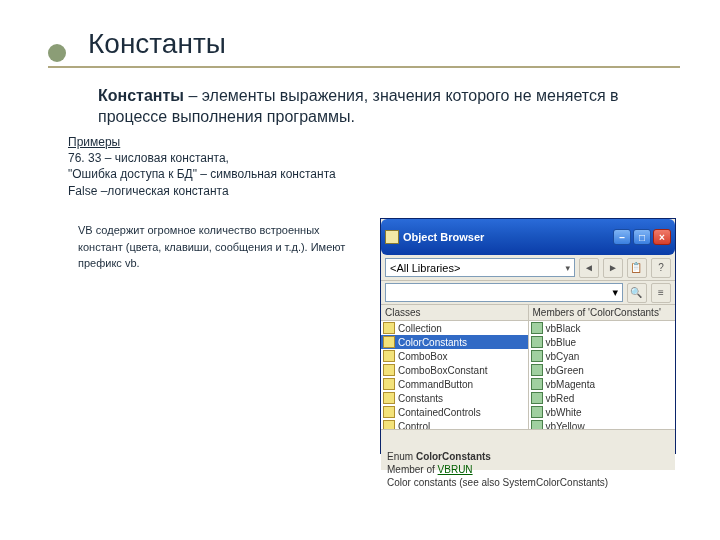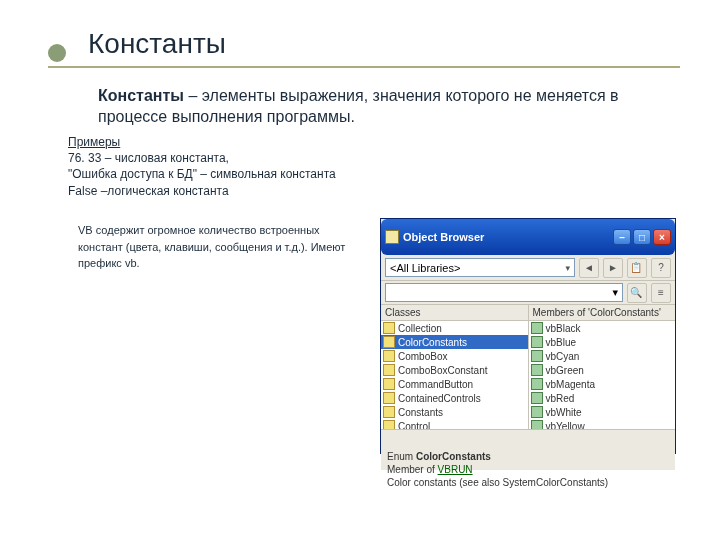--- a/index.html
+++ b/index.html
@@ -242,25 +242,25 @@
           <div class="ob-item">
             <span class="item-icon"></span>
             <span>ComboBoxConstant</span>
           </div>
           <div class="ob-item">
             <span class="item-icon"></span>
             <span>CommandButton</span>
           </div>
           <div class="ob-item">
             <span class="item-icon"></span>
+            <span>Constants</span>
+          </div>
+          <div class="ob-item">
+            <span class="item-icon"></span>
             <span>ContainedControls</span>
-          </div>
-          <div class="ob-item">
-            <span class="item-icon"></span>
-            <span>Constants</span>
           </div>
           <div class="ob-item">
             <span class="item-icon"></span>
             <span>Control</span>
           </div>
         </div>
     </div>
     <div class="ob-pane">
       <div class="pane-header">Members of 'ColorConstants'</div>
       <div class="ob-list" id="members-list">

